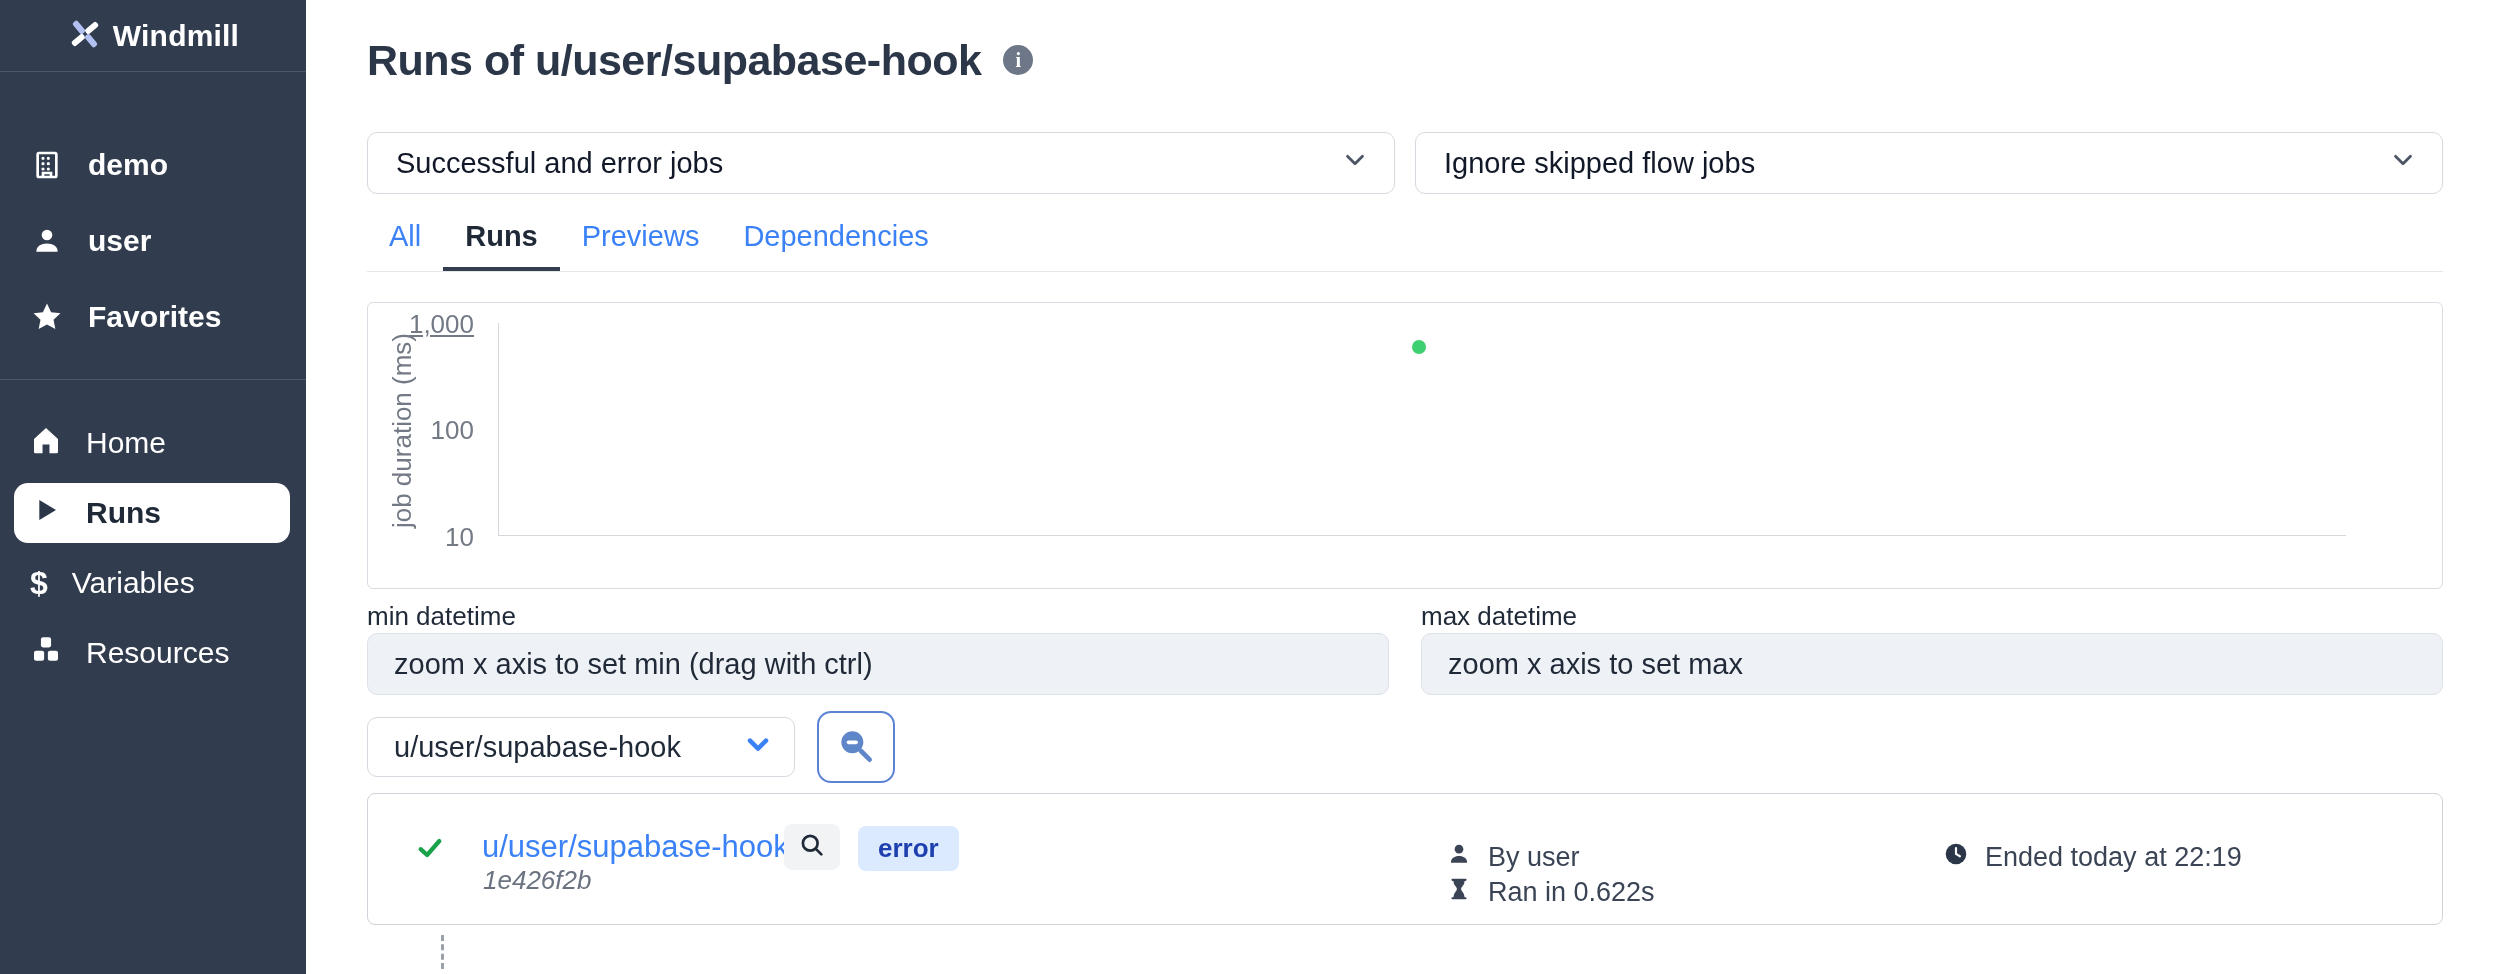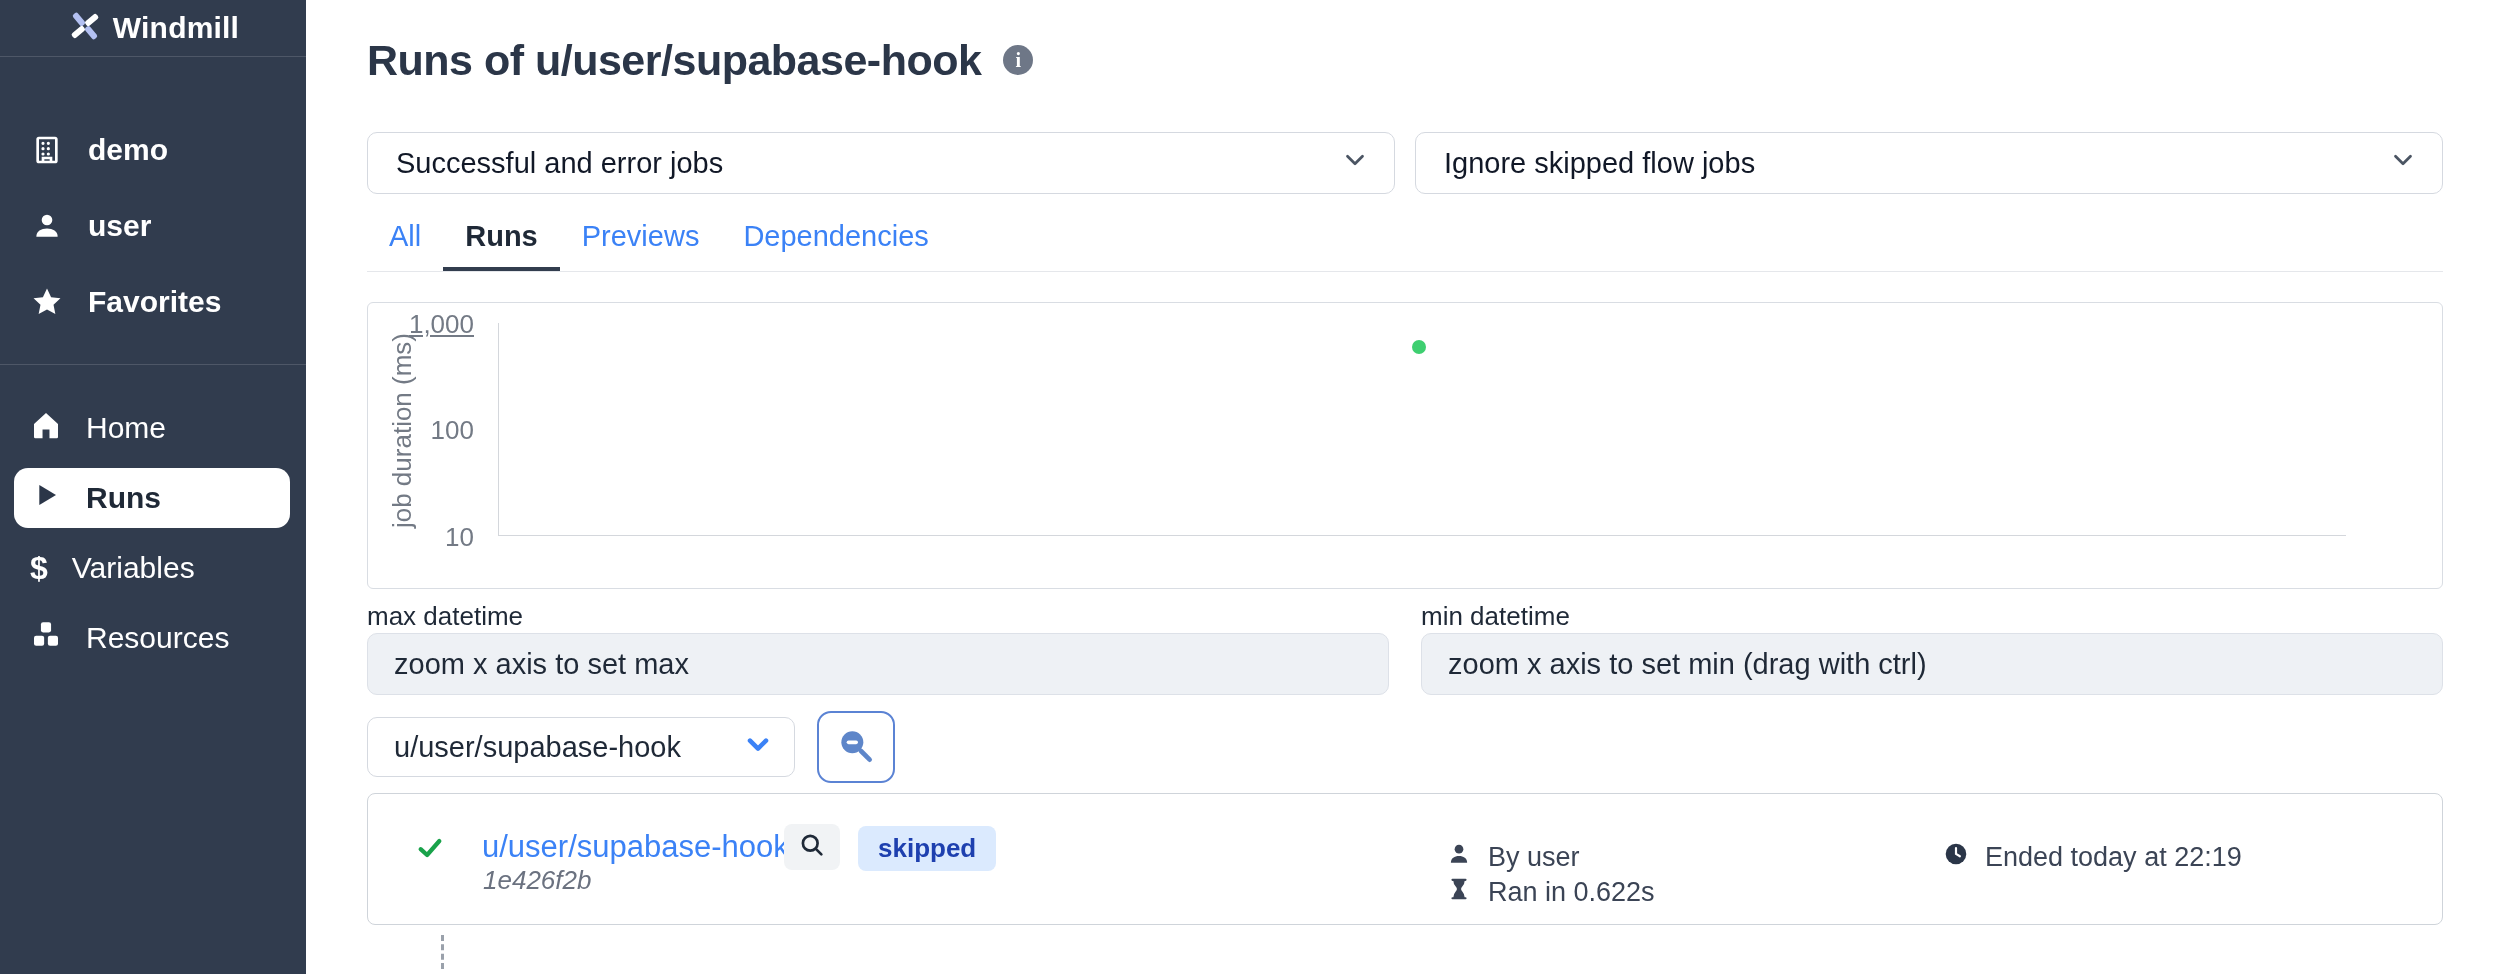--- a/index.html
+++ b/index.html
@@ -2,21 +2,21 @@
 <html><head>
 <meta charset="utf-8">
 <style>
   * { margin:0; padding:0; box-sizing:border-box; }
   html,body { width:2500px; height:974px; background:#ffffff; overflow:hidden;
               font-family:"Liberation Sans", sans-serif; }
 
   
   .sidebar { position:absolute; left:0; top:0; width:306px; height:974px;
              background:#313c4e; color:#ffffff; }
-  .logo-bar { height:57px; display:flex; align-items:center; justify-content:center;
+  .logo-bar { height:72px; display:flex; align-items:center; justify-content:center;
               gap:10px; border-bottom:1px solid rgba(255,255,255,.14); }
   .logo-text { font-size:30px; font-weight:700; letter-spacing:.2px; }
   .side-sec1 { padding-top:55px; }
   .side-item { height:76px; display:flex; align-items:center; padding-left:30px; gap:24px;
                font-size:30px; font-weight:600; cursor:pointer; }
   .side-item .ic { width:34px; height:34px; display:flex; align-items:center; justify-content:center; }
   .side-div { border-top:1px solid rgba(255,255,255,.14); margin-top:24px; }
   .side-sec2 { padding-top:28px; }
   .nav-item { height:70px; display:flex; align-items:center; padding-left:30px; gap:24px;
               font-size:30px; font-weight:500; cursor:pointer; }
@@ -216,26 +216,26 @@
     <div class="ytick" style="top:6px;text-decoration:underline;">1,000</div>
     <div class="ytick" style="top:112px;">100</div>
     <div class="ytick" style="top:219px;">10</div>
     <div class="axis-v"></div>
     <div class="axis-h"></div>
     <div class="dot" style="background:#3ecf70;"></div>
   </div>
 
   <div class="dt-row">
     <div class="dt-col">
+      <div class="dt-label">min datetime</div>
+      <input class="dt-input" readonly="" value="zoom x axis to set min (drag with ctrl)" style="">
+    </div>
+    <div class="dt-col">
       <div class="dt-label">max datetime</div>
       <input class="dt-input" readonly="" value="zoom x axis to set max" style="">
-    </div>
-    <div class="dt-col">
-      <div class="dt-label">min datetime</div>
-      <input class="dt-input" readonly="" value="zoom x axis to set min (drag with ctrl)" style="">
     </div>
   </div>
 
   <div class="path-row">
     <div class="path-select">
       <span>u/user/supabase-hook</span>
       <span>
         <svg width="32" height="32" viewBox="0 0 24 24" fill="none" stroke="#3b82f6" stroke-width="3.4" stroke-linecap="round" stroke-linejoin="round">
             <polyline points="6 9.5 12 15.5 18 9.5"></polyline>
           </svg>
@@ -260,21 +260,21 @@
     </span>
     <a class="rc-link">u/user/supabase-hook</a>
     <span class="rc-chip">
       <span>
         <svg width="28" height="28" viewBox="0 0 24 24" fill="none" stroke="#1f2937" stroke-width="2.3" stroke-linecap="round">
           <circle cx="10.5" cy="10.5" r="6.3"></circle>
           <line x1="15.3" y1="15.3" x2="20" y2="20"></line>
         </svg>
       </span>
     </span>
-    <span class="rc-badge">skipped</span>
+    <span class="rc-badge">error</span>
     <span class="rc-id">1e426f2b</span>
 
     <span class="meta m-by">
       <span>
         <svg width="26" height="26" viewBox="0 0 24 24" fill="#3b4455">
           <circle cx="12" cy="7.5" r="4"></circle>
           <path d="M4.5 20c0-4.2 3.4-6.2 7.5-6.2s7.5 2 7.5 6.2z"></path>
         </svg>
       </span>
       <span>By user</span>

